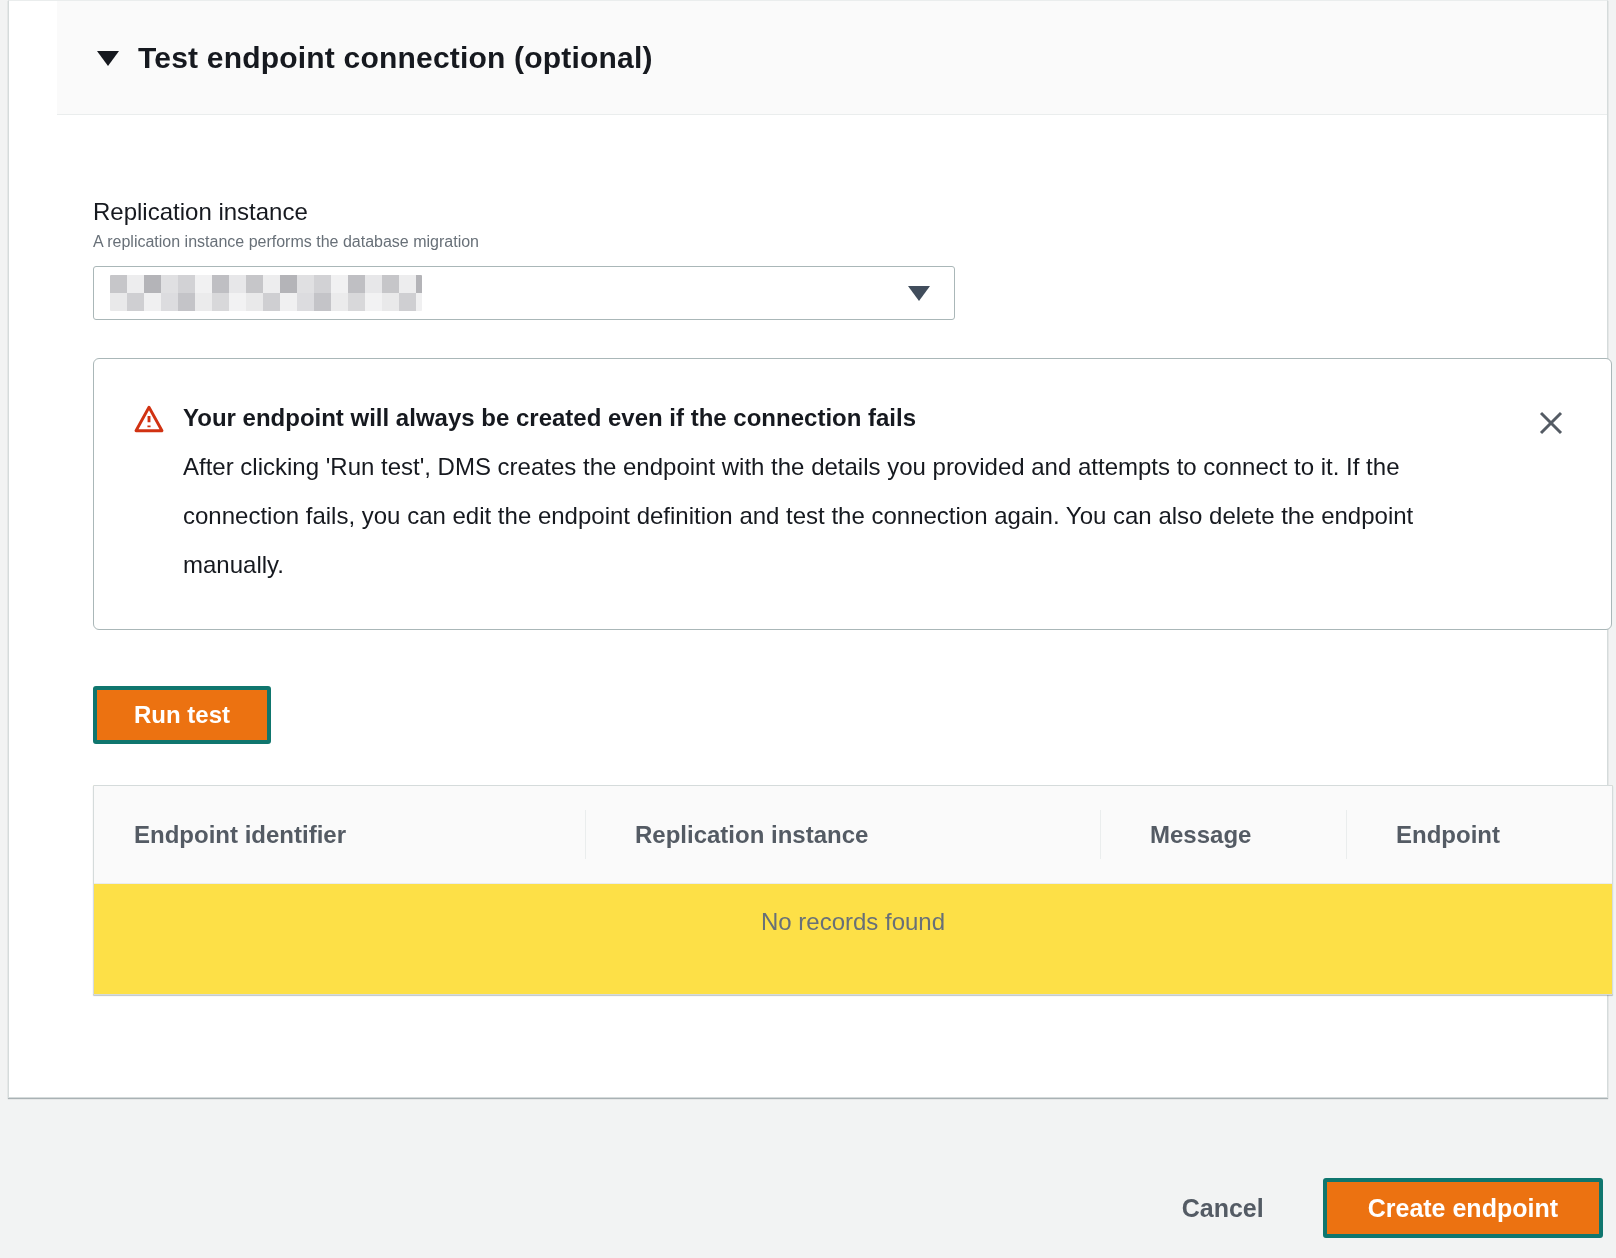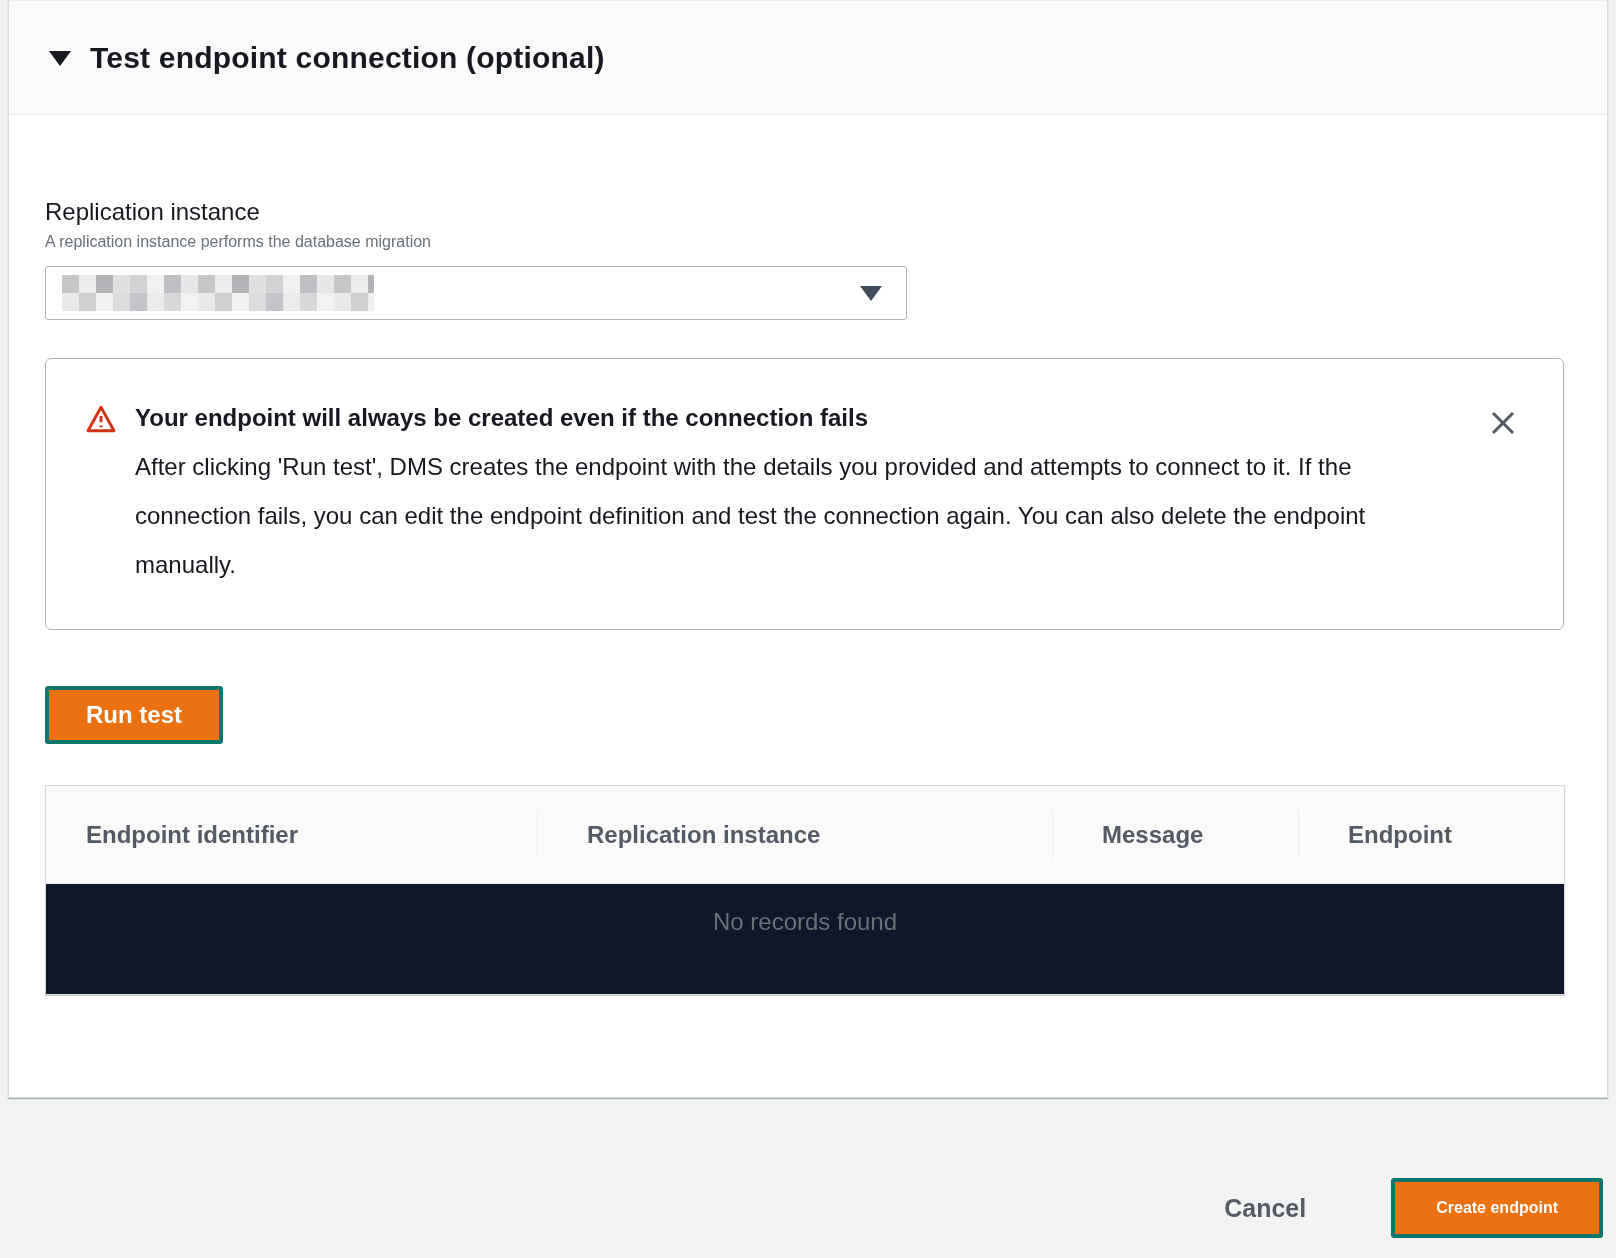--- a/index.html
+++ b/index.html
@@ -10,20 +10,21 @@
     color:#16191f;
     -webkit-font-smoothing:antialiased;
   }
 
   
   .card{
     margin:0 8px; width:1600px; height:1098px;
     background:#ffffff;
     border:1px solid #d5dbdb; border-top-color:#eaeded;
     box-shadow:0 1px 1px 0 rgba(0,28,36,.3);
+    padding-left:48px;
   }
   .card-header{
     height:114px; background:#fafafa;
     border-bottom:1px solid #eaeded;
     display:flex; align-items:center; padding-left:40px;
     cursor:pointer;
   }
   .caret-down{
     width:0; height:0;
     border-left:11px solid transparent; border-right:11px solid transparent;
@@ -83,21 +84,21 @@
     border:4px solid #0f766e; border-radius:3px;
     font-size:24px; font-weight:700;
     font-family:"Liberation Sans","DejaVu Sans",sans-serif;
     cursor:pointer;
   }
   .run-test{ margin-top:56px; height:58px; padding:0 37px; }
 
   
   .results{
     margin-top:41px; width:1520px;
-    background:#0f172a; border:1px solid #d5dbdb; border-radius:1px;
+    background:#fde047; border:1px solid #d5dbdb; border-radius:1px;
     box-shadow:0 1px 1px 0 rgba(0,28,36,.25);
   }
   .results-head{
     display:flex; background:#fafafa; height:98px; align-items:center;
     border-bottom:1px solid #eaeded;
   }
   .th{
     position:relative; font-size:24px; font-weight:700; color:#545b64;
     padding-left:40px; height:100%; display:flex; align-items:center;
     cursor:pointer;
@@ -109,28 +110,28 @@
   }
   .th-1{ width:491px; } .th-2{ width:515px; } .th-3{ width:246px; } .th-4{ width:266px; }
   .results-empty{
     height:110px; display:flex; justify-content:center; align-items:flex-start;
     padding-top:24px; font-size:24px; color:#687078;
   }
 
   
   .footer{
     display:flex; align-items:center; justify-content:flex-end;
-    margin:80px 13px 0 0; gap:85px;
+    margin:80px 13px 0 0; gap:59px;
   }
   .btn-link{
     background:none; border:none; color:#545b64;
     font-size:25px; font-weight:700; cursor:pointer;
     font-family:"Liberation Sans","DejaVu Sans",sans-serif;
   }
-  .create-endpoint{ height:60px; padding:0 41px; font-size:16px; }
+  .create-endpoint{ height:60px; padding:0 41px; font-size:25px; }
 </style>
 </head>
 <body>
 
 <div class="card">
 
   <div class="card-header">
     <span class="caret-down"></span>
     <span class="card-title">Test endpoint connection (optional)</span>
   </div>

